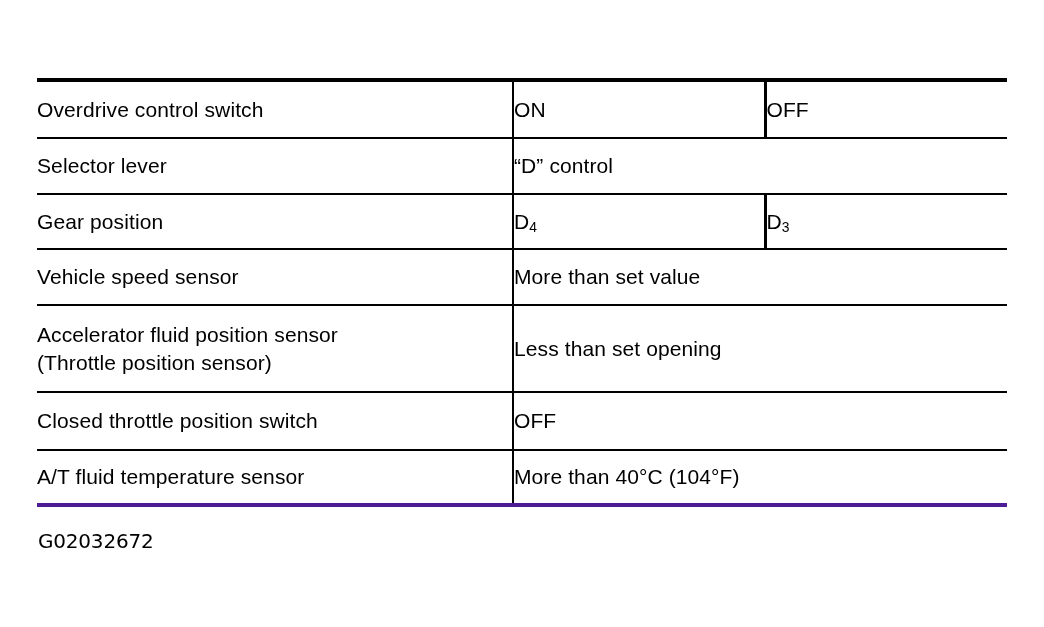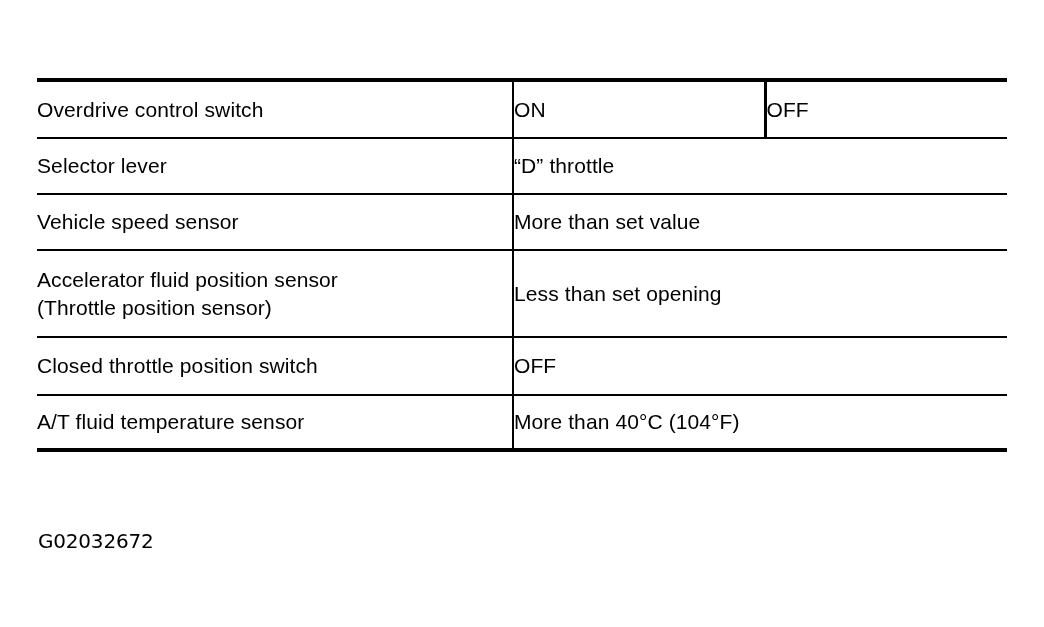--- a/index.html
+++ b/index.html
@@ -66,21 +66,21 @@
   .cell-label {
     border-right: 2px solid #000;
   }
   
   .cell-split-left {
     border-right: 3px solid #000;
   }
 
   
   .row-first > td { border-top: 4px solid #000; }
-  .row-last  > td { border-bottom: 4px solid #000000; margin-left: 8px; }
+  .row-last  > td { border-bottom: 4px solid #4c1d95; margin-left: 8px; }
 
   
   .h-58  { height: 58px; }
   .h-56  { height: 56px; margin-top: 31px; }
   .h-55  { height: 55px; }
   .h-87  { height: 87px; }
 
   sub {
     font-size: 0.66em;
     vertical-align: baseline;
@@ -116,23 +116,32 @@
     <tbody>
 
       <tr class="row-first h-58">
         <td class="cell-label">Overdrive control switch</td>
         <td class="cell-value cell-split-left">ON</td>
         <td class="cell-value">OFF</td>
       </tr>
 
       <tr class="h-56">
         <td class="cell-label">Selector lever</td>
-        <td class="cell-value" colspan="2">“D” throttle</td>
+        <td class="cell-value" colspan="2">“D” control</td>
       </tr>
 
+      <tr class="h-55">
+        <td class="cell-label">Gear position</td>
+        <td class="cell-value cell-split-left">
+          <span>D</span><sub>4</sub>
+        </td>
+        <td class="cell-value">
+          <span>D</span><sub>3</sub>
+        </td>
+      </tr>
 
       <tr class="h-56">
         <td class="cell-label">Vehicle speed sensor</td>
         <td class="cell-value" colspan="2">More than set value</td>
       </tr>
 
       <tr class="h-87">
         <td class="cell-label">
           <span>Accelerator fluid position sensor</span>
           <span class="line2">(Throttle position sensor)</span>

